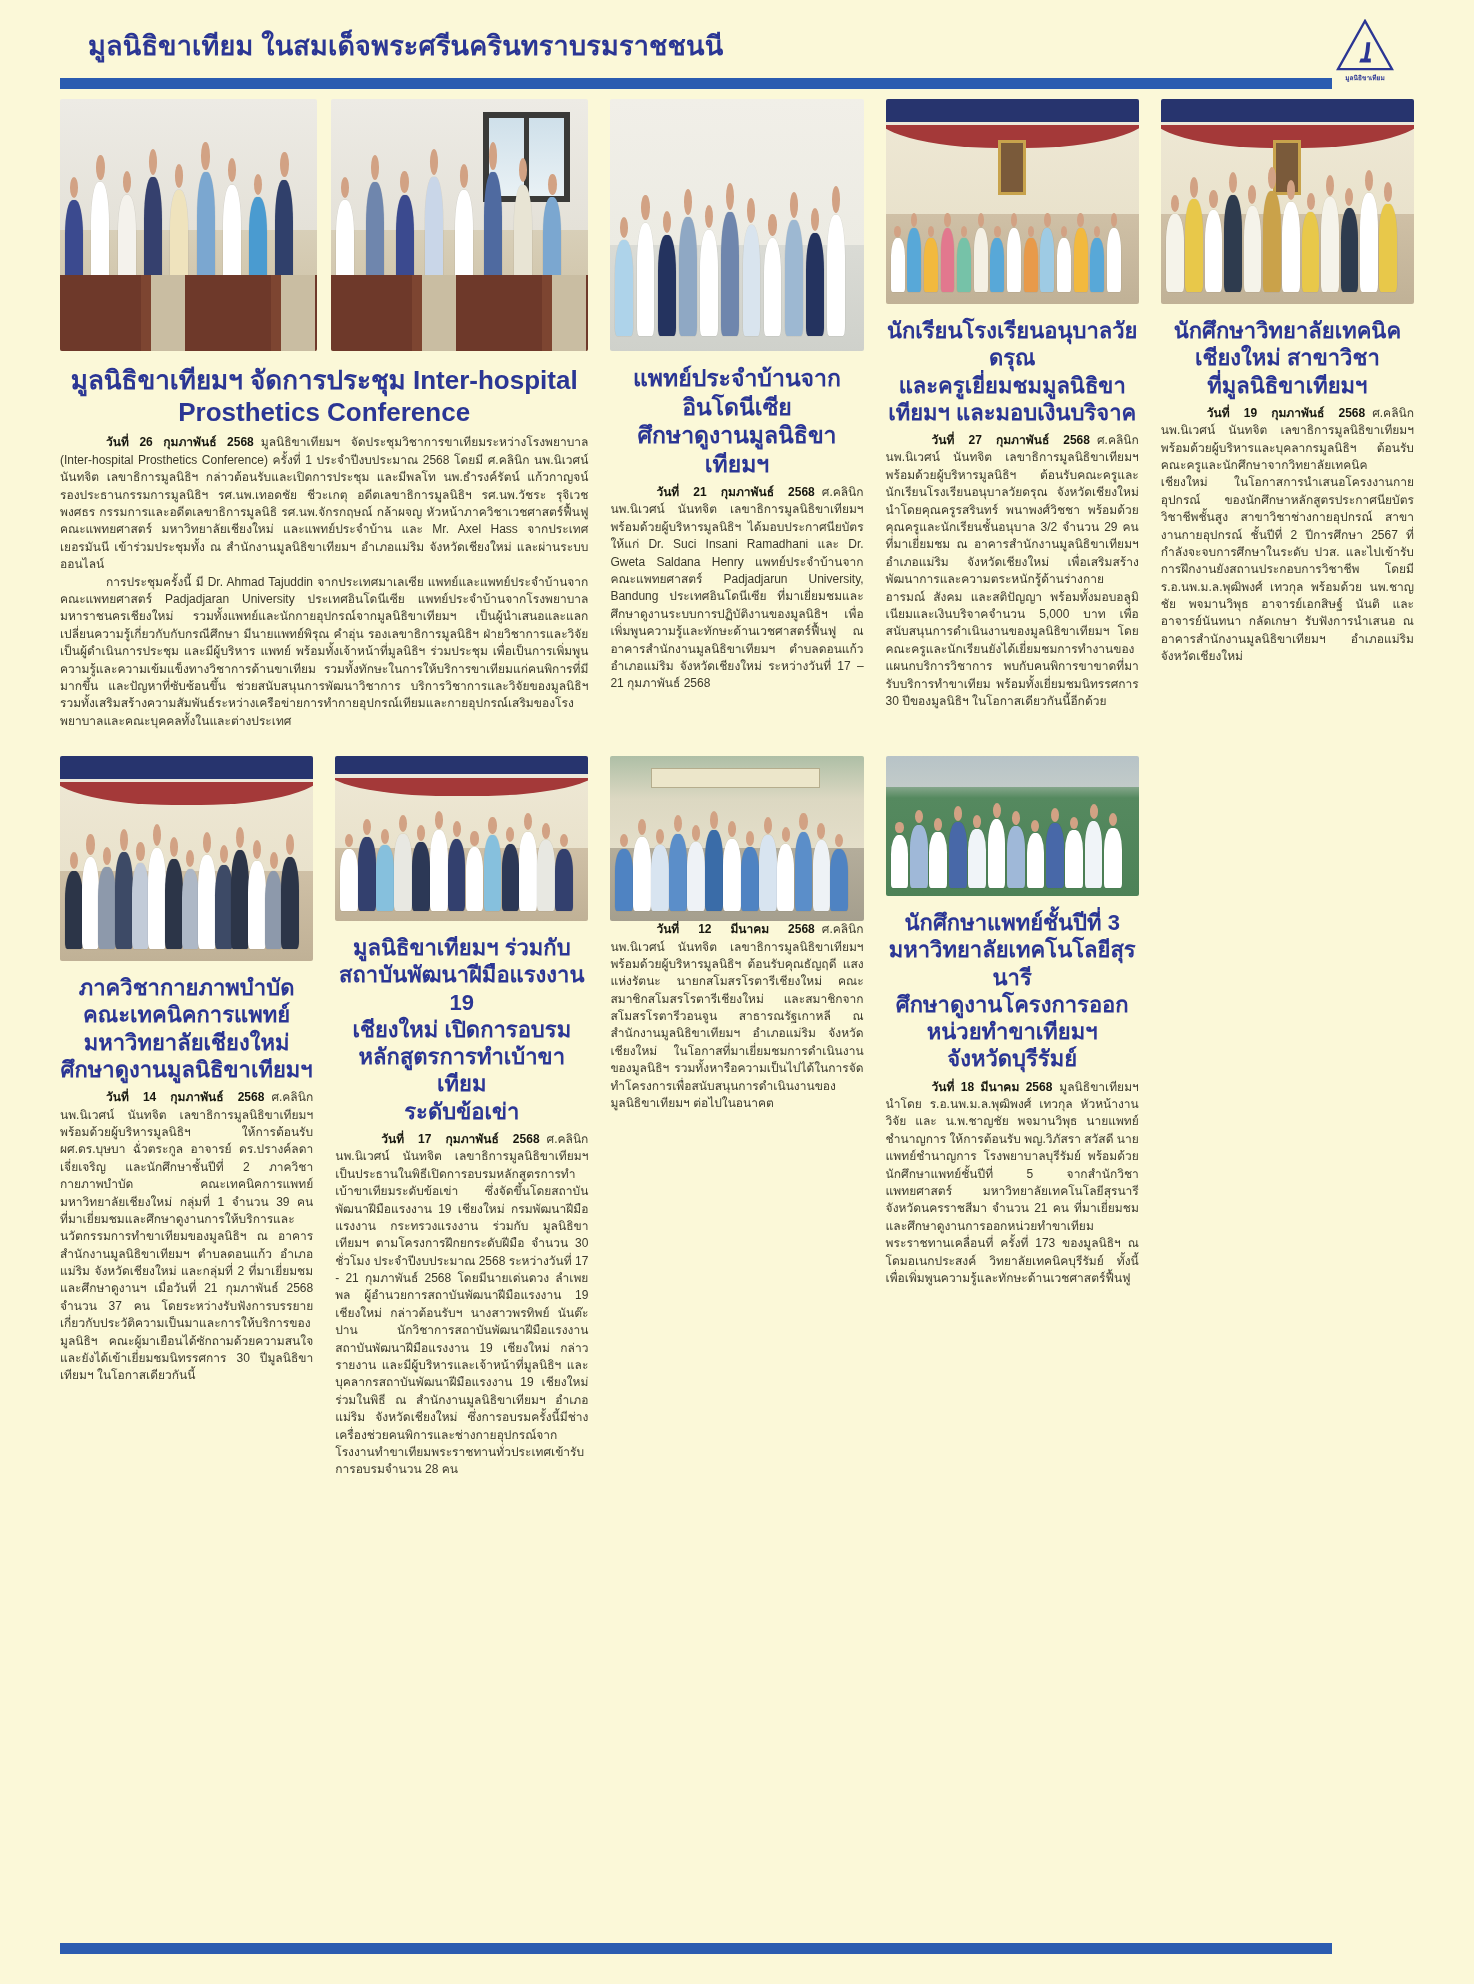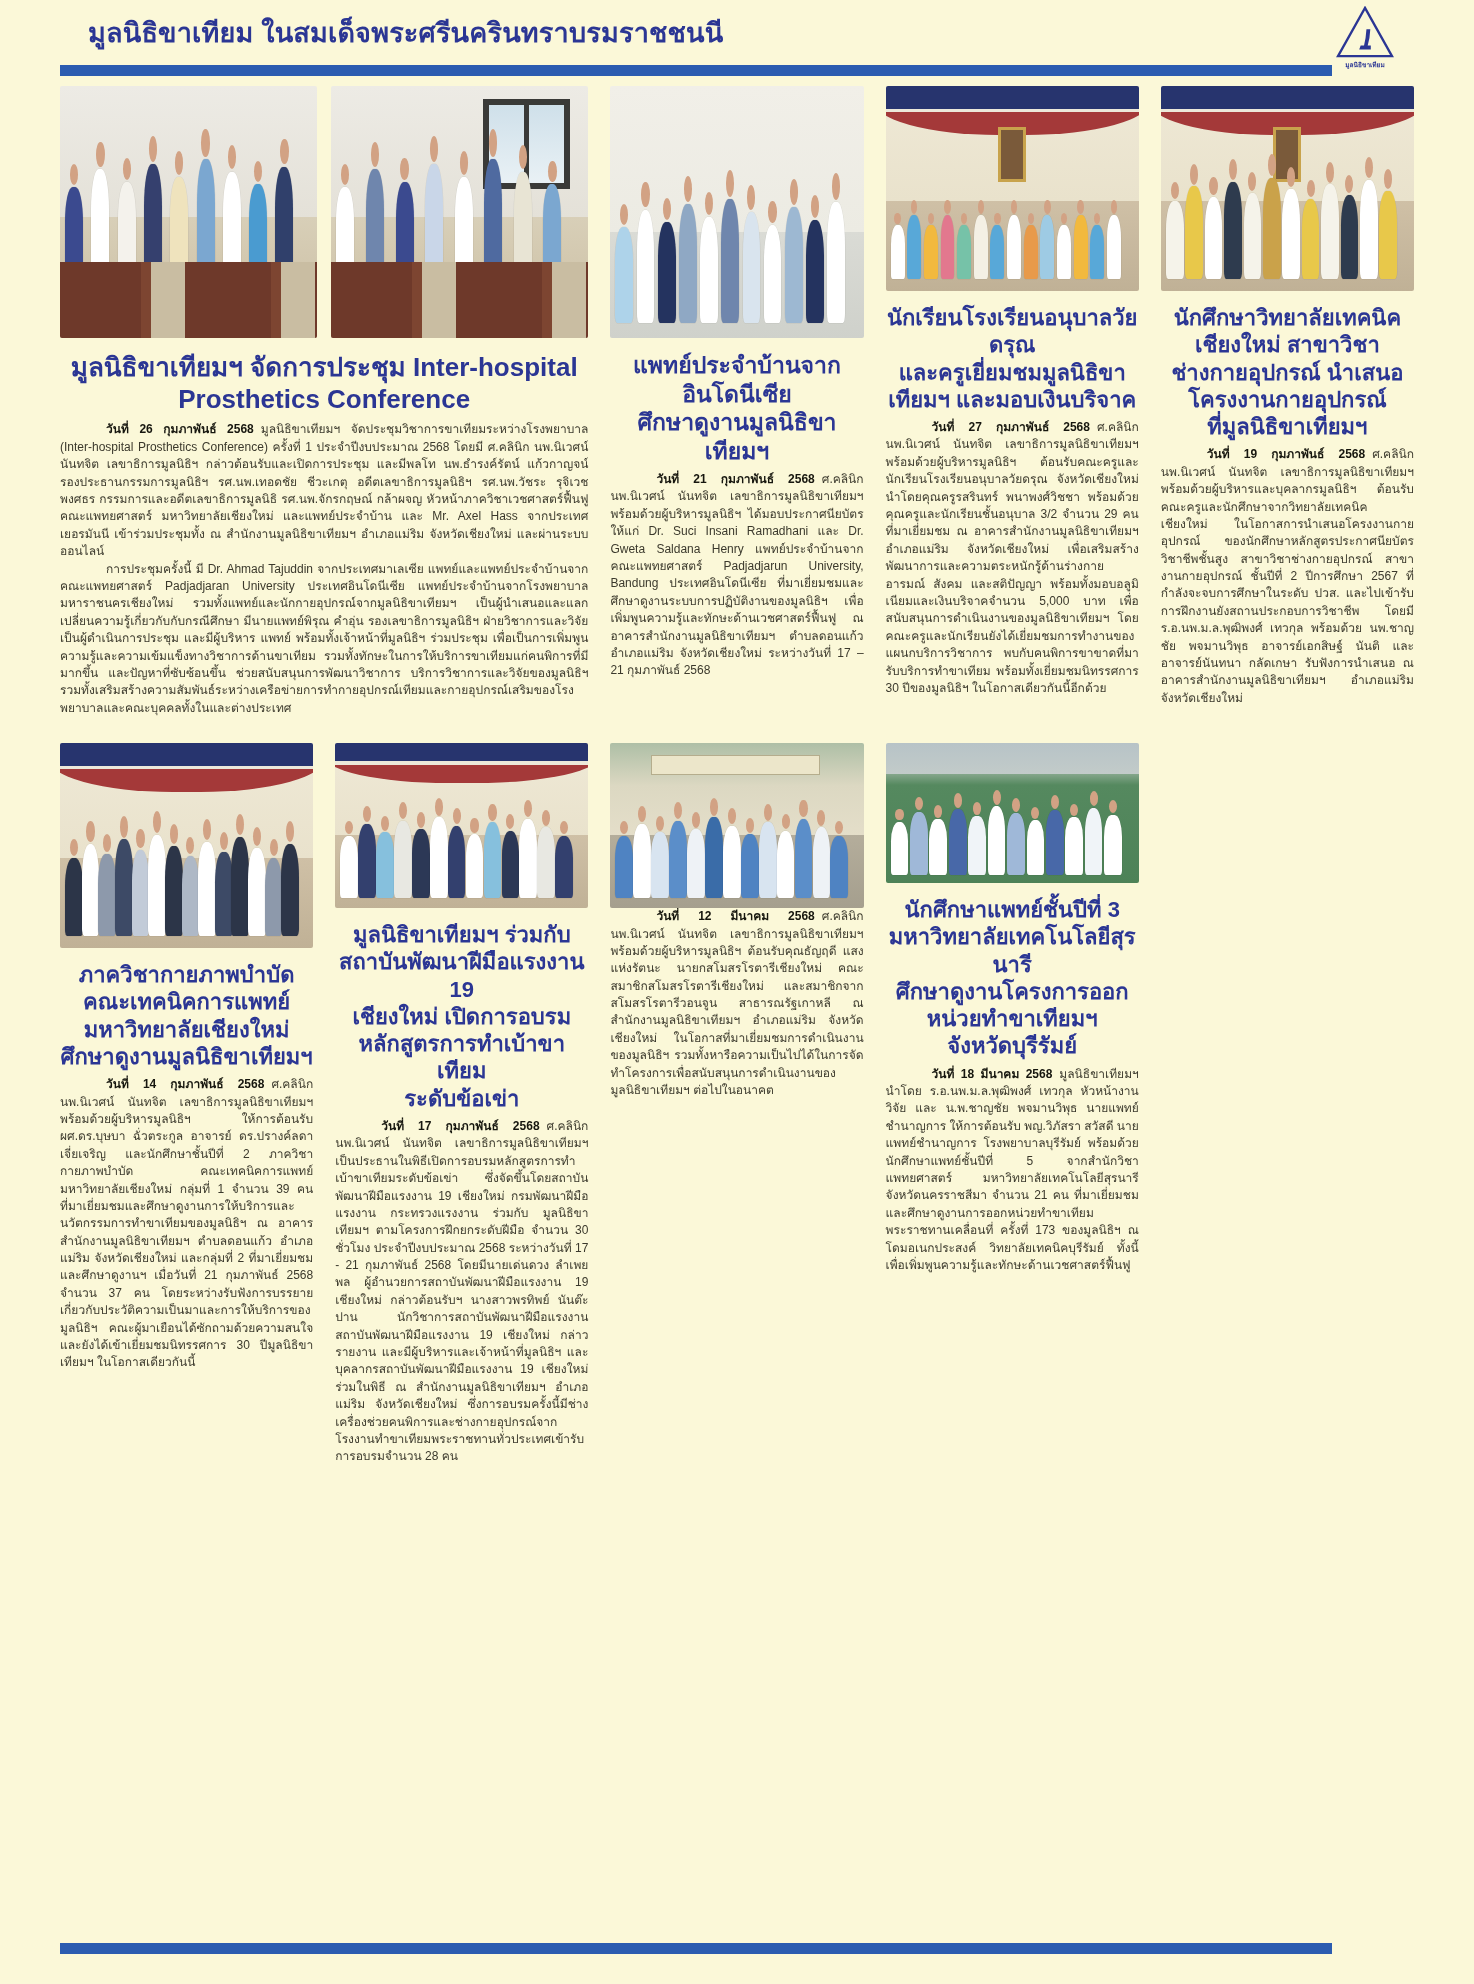--- a/index.html
+++ b/index.html
@@ -7,21 +7,21 @@
     position:relative;
     width:1474px;height:1984px;
     margin:0 auto;
     background:#fbf8d8;
     overflow:hidden;
     font-family:"Liberation Sans","DejaVu Sans",sans-serif;
     box-sizing:border-box;
     padding:0 60px;
   }
   
-  .header{position:relative;height:76px;}
+  .header{position:relative;height:89px;}
   .page-title{
     position:absolute;left:28px;bottom:22px;margin:0;
     font-size:27px;font-weight:bold;color:#2b3694;letter-spacing:.2px;
   }
   .logo{position:absolute;right:18px;bottom:8px;width:62px;text-align:center;line-height:0;}
   .logo-caption{font-size:6.5px;line-height:7px;color:#2b3694;font-weight:bold;margin-top:1px;}
   .rule{position:absolute;left:0;right:82px;bottom:0;height:11px;background:#2b5cb0;}
   .footer-rule{position:absolute;left:60px;right:142px;bottom:30px;height:11px;background:#2b5cb0;}
   
   .grid{
@@ -208,21 +208,20 @@
           <div class="person" style="left: 40.3333%; height: 49%; background: rgb(202, 162, 74);"></div>
           <div class="person" style="left: 48%; height: 44%; background: rgb(255, 255, 255);"></div>
           <div class="person" style="left: 55.6667%; height: 39%; background: rgb(232, 200, 74);"></div>
           <div class="person" style="left: 63.3333%; height: 46%; background: rgb(245, 243, 234);"></div>
           <div class="person" style="left: 71%; height: 41%; background: rgb(46, 59, 78);"></div>
           <div class="person" style="left: 78.6667%; height: 48%; background: rgb(255, 255, 255);"></div>
           <div class="person" style="left: 86.3333%; height: 43%; background: rgb(232, 200, 74);"></div>
         </div>
       <h2 class="ttl">
         <span>นักศึกษาวิทยาลัยเทคนิคเชียงใหม่ สาขาวิชา</span>
-        <span>ช่างกายอุปกรณ์ นำเสนอโครงงานกายอุปกรณ์</span>
         <span>ที่มูลนิธิขาเทียมฯ</span>
       </h2>
       <p class="body">
         <span class="lead">วันที่ 19 กุมภาพันธ์ 2568</span><span>ศ.คลินิก นพ.นิเวศน์ นันทจิต เลขาธิการมูลนิธิขาเทียมฯ พร้อมด้วยผู้บริหารและบุคลากรมูลนิธิฯ ต้อนรับคณะครูและนักศึกษาจากวิทยาลัยเทคนิคเชียงใหม่ ในโอกาสการนำเสนอโครงงานกายอุปกรณ์ ของนักศึกษาหลักสูตรประกาศนียบัตรวิชาชีพชั้นสูง สาขาวิชาช่างกายอุปกรณ์ สาขางานกายอุปกรณ์ ชั้นปีที่ 2 ปีการศึกษา 2567 ที่กำลังจะจบการศึกษาในระดับ ปวส. และไปเข้ารับการฝึกงานยังสถานประกอบการวิชาชีพ โดยมี ร.อ.นพ.ม.ล.พุฒิพงศ์ เทวกุล พร้อมด้วย นพ.ชาญชัย พจมานวิพุธ อาจารย์เอกสิษฐ์ นันติ และอาจารย์นันทนา กลัดเกษา รับฟังการนำเสนอ ณ อาคารสำนักงานมูลนิธิขาเทียมฯ อำเภอแม่ริม จังหวัดเชียงใหม่</span>
       </p>
     </article>
 
     <article>
       <div class="photo h205 scene-hall">
         <div class="canopy"></div>

